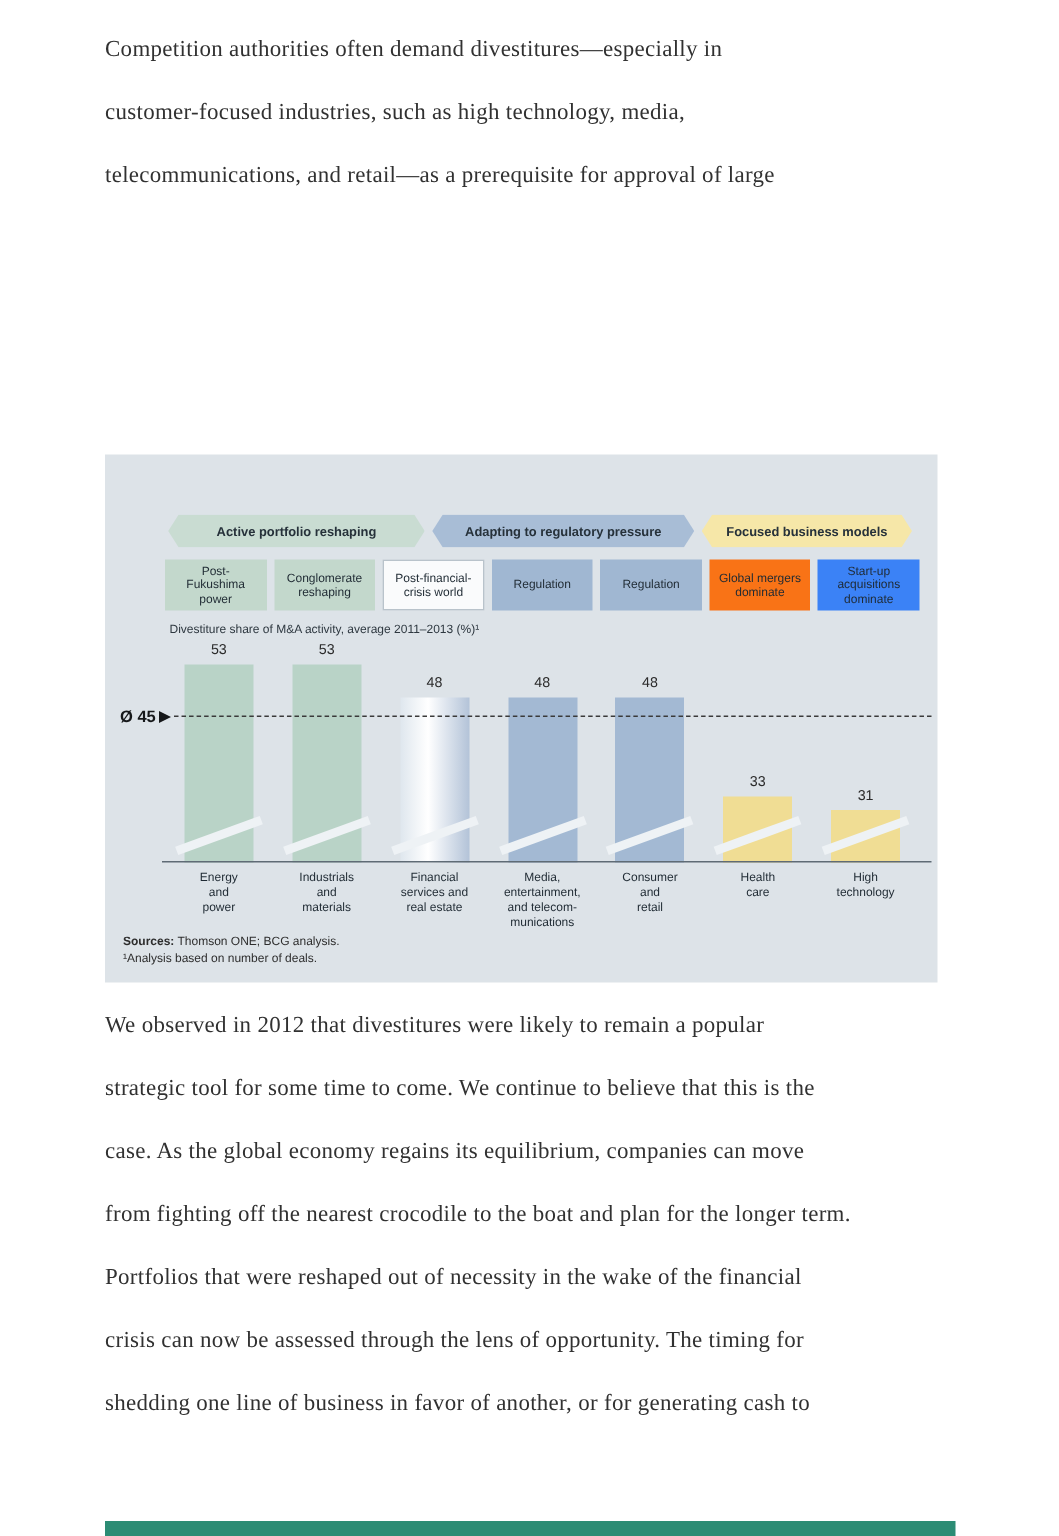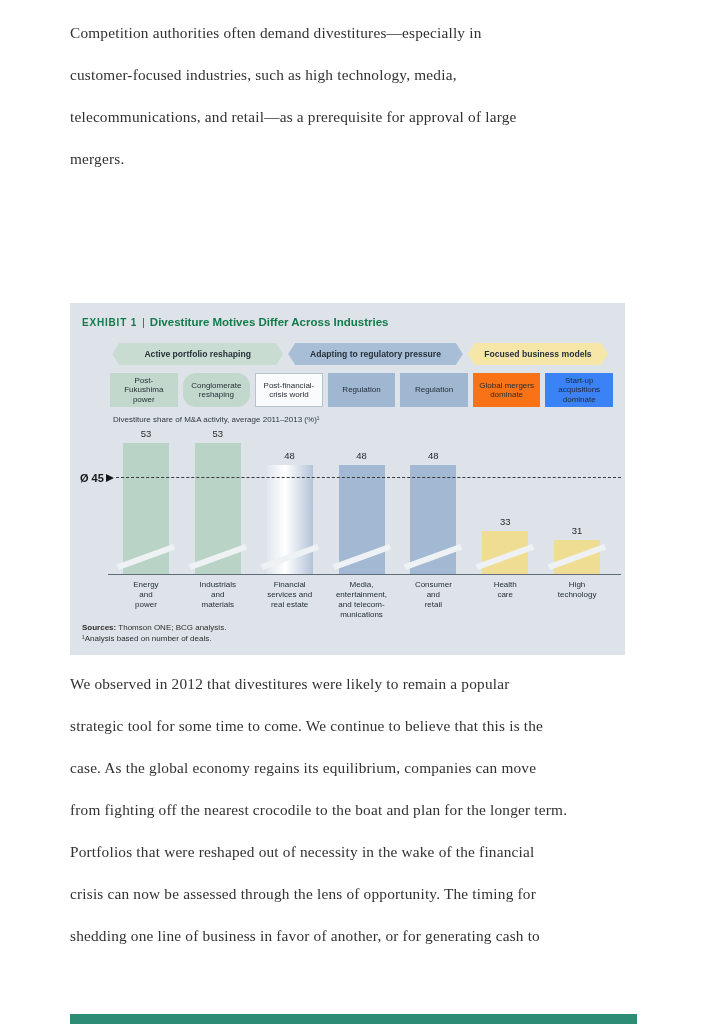--- a/index.html
+++ b/index.html
@@ -76,38 +76,34 @@
 
   .footer-bar { position:absolute; left:70px; top:1014px; width:567px; height:10px; }
 </style>
 </head>
 <body>
 
 <div class="para para-top">
     <div class="line">Competition authorities often demand divestitures—especially in</div>
     <div class="line">customer-focused industries, such as high technology, media,</div>
     <div class="line">telecommunications, and retail—as a prerequisite for approval of large</div>
-    <div class="line">mergers.</div>
   </div>
 
 <div class="exhibit" style="background: rgb(221, 227, 232);">
-  <div class="exhibit-header">
-    <span class="ex-label" style="color: rgb(18, 122, 75);">EXHIBIT 1</span><span class="ex-sep" style="color: rgb(18, 122, 75);">|</span><span class="ex-title" style="color: rgb(18, 122, 75);">Divestiture Motives Differ Across Industries</span>
-  </div>
 
   <div class="banner-row">
       <div class="banner" style="left: 2.15571px; width: 171.02px; background: rgb(201, 220, 210);">Active portfolio reshaping</div>
       <div class="banner" style="left: 178.206px; width: 174.613px; background: rgb(168, 189, 214);">Adapting to regulatory pressure</div>
       <div class="banner" style="left: 357.849px; width: 140.121px; background: rgb(246, 231, 168);">Focused business models</div>
     </div>
   <div class="box-row">
       <div class="gbox" style="background: rgb(195, 216, 204);">Post-
 Fukushima
 power</div>
-      <div class="gbox" style="background: rgb(195, 216, 204); border-radius: 13px;">Conglomerate
+      <div class="gbox" style="background: rgb(195, 216, 204);">Conglomerate
 reshaping</div>
       <div class="gbox" style="background: rgb(250, 251, 252); border: 1px solid rgb(185, 195, 203);">Post-financial-
 crisis world</div>
       <div class="gbox" style="background: rgb(160, 183, 210);">Regulation</div>
       <div class="gbox" style="background: rgb(160, 183, 210);">Regulation</div>
       <div class="gbox" style="background: #f97316;">Global mergers
 dominate</div>
       <div class="gbox" style="background: #3b82f6;">Start-up
 acquisitions
 dominate</div>

